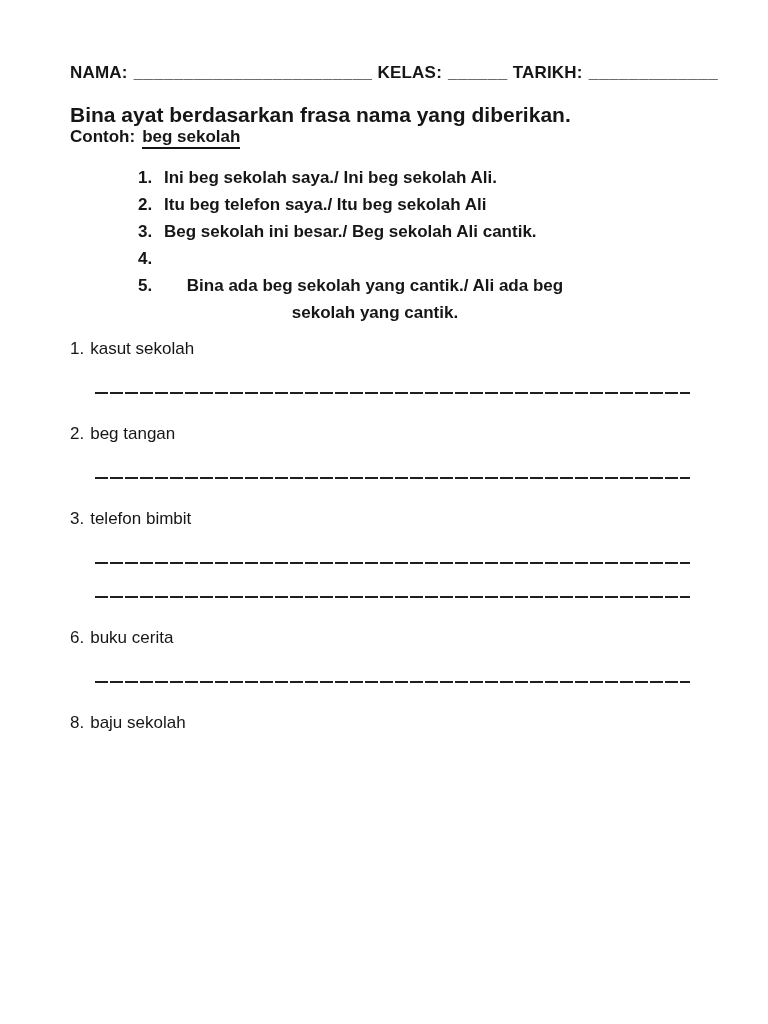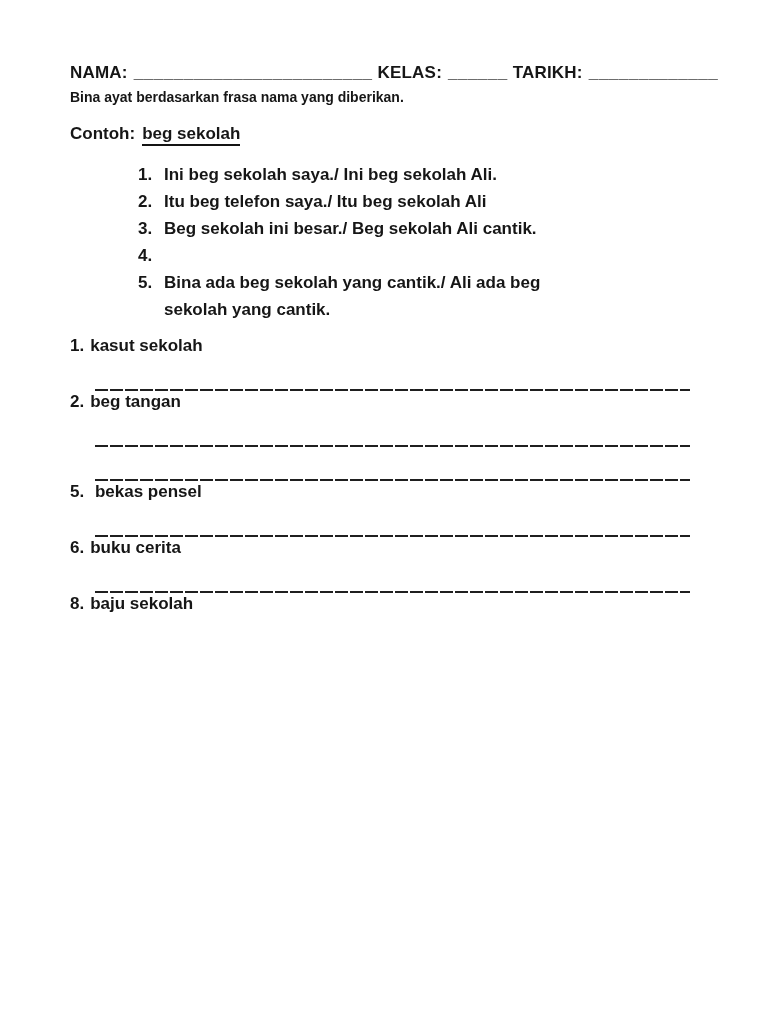--- a/index.html
+++ b/index.html
@@ -29,28 +29,27 @@
     white-space: nowrap;
     letter-spacing: 0.2px;
   }
   .header-row .blank {
     font-weight: bold;
     letter-spacing: 0.5px;
   }
   .field { margin-right: 6px; }
   
   .instruction {
-    margin-top: 2px;
-    font-size: 14px;
+    margin-top: 20px;
+    font-size: 21px;
     font-weight: bold;
     line-height: 22px;
   }
   
   .contoh {
-    margin-top: 15px;
     font-size: 17px;
     font-weight: bold;
     line-height: 22px;
   }
   .contoh-phrase {
     margin-left: 7px;
     border-bottom: 2.5px solid #141414;
     padding-bottom: 1px;
   }
   
@@ -63,28 +62,29 @@
   .example-row {
     display: flex;
     line-height: 27px;
   }
   .example-num {
     flex: 0 0 26px;
   }
   .example-text {
     max-width: 535px;
     white-space: pre-wrap;
+    text-align: center;
   }
   
   .questions { margin-top: 12px; }
-  .qitem { }
+  .qitem { margin-top: 29px; }
   .qitem:first-child { margin-top: 12px; }
   .qlabel {
     font-size: 17px;
-    font-weight: bold;
+    font-weight: normal;
     line-height: 22px;
     white-space: pre-wrap;
   }
   .qnum { margin-right: 6px; }
   .answer-line {
     margin: 32px 0 0 25px;
     width: 595px;
     height: 2px;
     background: repeating-linear-gradient(to right, #1f1f1f 0 13px, rgba(0,0,0,0) 13px 15px);
   }
@@ -133,29 +133,29 @@
     <div class="qitem">
       <div class="qlabel"><span class="qnum">1.</span><span>kasut sekolah</span></div>
       <div class="answer-line"></div>
     </div>
 
     <div class="qitem">
       <div class="qlabel"><span class="qnum">2.</span><span>beg tangan</span></div>
       <div class="answer-line"></div>
     </div>
 
+    <div class="qitem">
+      <div class="qlabel"><span class="qnum">3.</span><span>telefon bimbit</span></div>
+      <div class="answer-line"></div>
+    </div>
 
     <div class="qitem">
       <div class="answer-line"></div>
     </div>
 
-    <div class="qitem">
-      <div class="qlabel"><span class="qnum">5.</span><span> bekas pensel</span></div>
-      <div class="answer-line"></div>
-    </div>
 
     <div class="qitem">
       <div class="qlabel"><span class="qnum">6.</span><span>buku cerita</span></div>
       <div class="answer-line"></div>
     </div>
 
 
     <div class="qitem no-line">
       <div class="qlabel"><span class="qnum">8.</span><span>baju sekolah</span></div>
 

